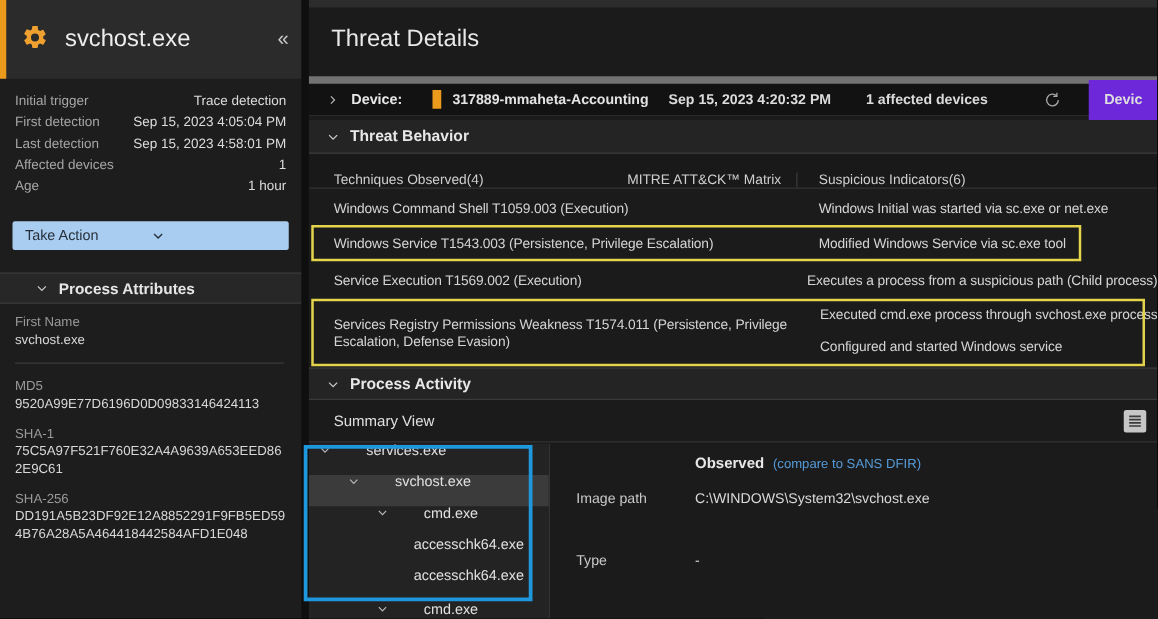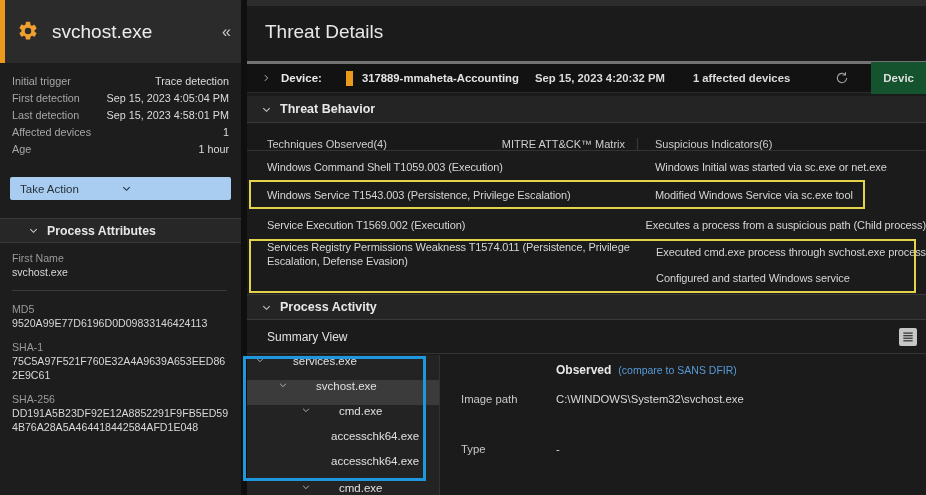--- a/index.html
+++ b/index.html
@@ -24,42 +24,42 @@
   .attr-label { color:#9A9A9A; font-size:10.6px; line-height:14px; }
   .attr-value { color:#D8D8D8; font-size:10.6px; line-height:14px; word-break:break-all; width:218px; }
   .attr-group { margin-bottom:10px; }
   .sb-divider { border:none; border-top:1px solid #3A3A3A; margin:11px 0 11px 0; }
 
   
   #main { position:absolute; left:247px; top:0; width:679px; height:495px; background:#1B1B1B; overflow:hidden; }
   .topstrip { position:absolute; top:0; left:0; right:0; height:6px; background:#2C2C2C; }
   .main-title { position:absolute; top:6px; left:0; right:0; height:51px; display:flex; align-items:center; padding-left:18px; font-size:19px; color:#E8E8E8; }
 
-  .devicebar { position:absolute; top:61px; left:0; right:0; height:32px; background:#121212; border-top:3px solid #737373; border-bottom:1px solid #2A2A2A; display:flex; align-items:center; padding-left:14px; }
+  .devicebar { position:absolute; top:61px; left:0; right:0; height:32px; background:#121212; border-top:6px solid #737373; border-bottom:1px solid #2A2A2A; display:flex; align-items:center; padding-left:14px; }
   .dev-label { font-weight:700; font-size:11.5px; color:#E8E8E8; margin-left:10px; }
   .dev-badge { width:7px; height:15px; background:#EC9A1C; margin-left:24px; }
   .dev-name { font-size:11.3px; font-weight:700; color:#E4E4E4; margin-left:9px; }
   .dev-time { font-size:11.3px; font-weight:700; color:#DCDCDC; margin-left:16px; }
   .dev-count { font-size:11.3px; font-weight:700; color:#DCDCDC; margin-left:28px; }
   .dev-refresh { margin-left:auto; margin-right:22px; cursor:pointer; display:flex; align-items:center; }
-  .dev-btn { height:32px; background:#14532d; color:#DFDFDF; font-size:11.5px; font-weight:700; display:flex; align-items:center; padding:0 12px; cursor:pointer; flex:0 0 auto; }
+  .dev-btn { height:32px; background:#6d28d9; color:#DFDFDF; font-size:11.5px; font-weight:700; display:flex; align-items:center; padding:0 12px; cursor:pointer; flex:0 0 auto; }
 
   .tb-header { position:absolute; top:96px; left:0; right:0; height:27px; background:#242424; border-bottom:1px solid #3A3A3A; display:flex; align-items:center; padding-left:14px; gap:8px; cursor:pointer; }
   .tb-header b, .pa-header b { font-size:12.5px; color:#E8E8E8; font-weight:700; }
   .tb-colhead { position:absolute; top:124px; left:0; right:0; height:27px; background:#191919; border-bottom:1px solid #333; display:flex; align-items:flex-end; font-size:11px; color:#CFCFCF; }
   .colhead-left { width:391px; border-right:1px solid #3A3A3A; display:flex; align-items:center; padding-left:20px; }
   .colhead-left .mitre { margin-left:auto; padding-right:12px; cursor:pointer; }
   .colhead-right { display:flex; align-items:center; padding-left:17px; }
 
   .trow { position:absolute; left:0; right:0; display:flex; font-size:11px; color:#D5D5D5; letter-spacing:-0.1px; cursor:pointer; }
   .trow .tcell-left { width:388px; padding-left:20px; white-space:nowrap; }
   .trow .tcell-right { flex:1; padding-left:20px; white-space:nowrap; }
   .row-center { align-items:center; }
   #trow4 { align-items:flex-start; }
-  #trow4 .tcell-left { white-space:normal; width:392px; line-height:14px; padding-top:0; }
+  #trow4 .tcell-left { white-space:normal; width:392px; line-height:14px; padding-top:13px; }
   #trow4 .tcell-right { padding-top:6px; }
   #trow4 .ind-line2 { margin-top:14px; }
   .ybox { position:absolute; border:2px solid #E3D44C; pointer-events:none; z-index:4; }
 
   .pa-header { position:absolute; top:294px; left:0; right:0; height:26px; background:#242424; border-top:1px solid #3A3A3A; border-bottom:1px solid #3A3A3A; display:flex; align-items:center; padding-left:14px; gap:8px; cursor:pointer; }
   .summary-row { position:absolute; top:321px; left:0; right:0; height:33px; border-bottom:1px solid #333; display:flex; align-items:center; padding-left:20px; font-size:12px; color:#E0E0E0; }
   .view-toggle { margin-left:auto; margin-right:9px; width:18px; height:18px; background:#C6C6C6; border-radius:2px; display:flex; align-items:center; justify-content:center; cursor:pointer; }
 
   .bottom { position:absolute; top:355px; left:0; right:0; bottom:-15px; display:flex; }
   .tree { width:192px; background:#232323; }

